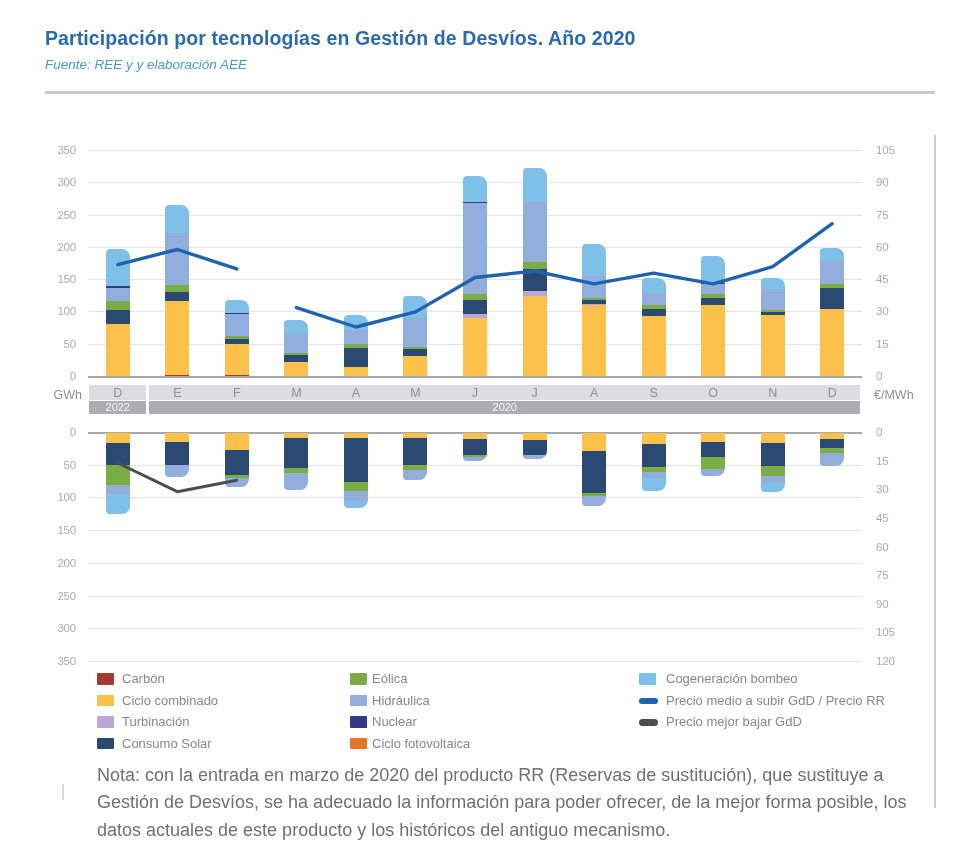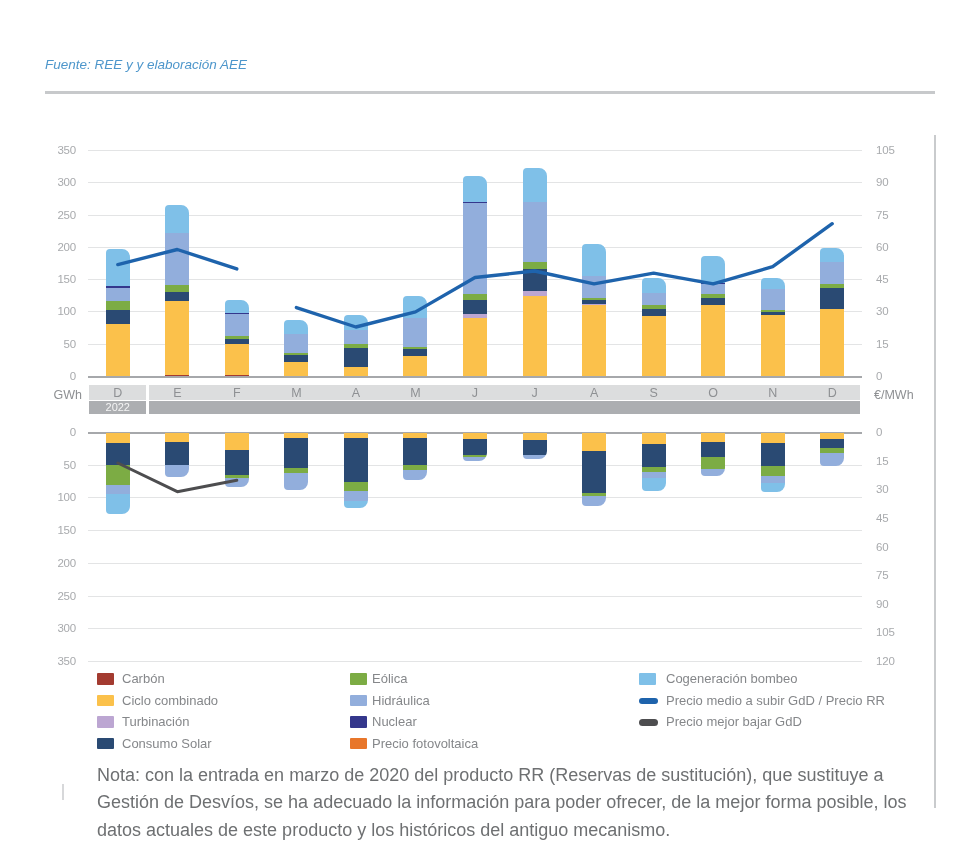--- a/index.html
+++ b/index.html
@@ -14,20 +14,21 @@
   #eur-label{left:874px;top:388px;width:60px;text-align:left;}
   #note{position:absolute;left:97px;top:762px;width:828px;font-size:18px;line-height:1.52;color:#6E7072;}
   #v-divider{position:absolute;left:934px;top:135px;width:1.5px;height:673px;background:#C9CBCD;}
   #left-artifact{position:absolute;left:62px;top:784px;width:2px;height:16px;background:#D7D8DA;}
   svg{position:absolute;left:0;top:0;pointer-events:none;}
 </style>
 </head>
 <body>
 
 <div id="page">
+  <div id="title">Participación por tecnologías en Gestión de Desvíos. Año 2020</div>
   <div id="source">Fuente: REE y y elaboración AEE</div>
   <div id="header-divider"></div>
 
   <div id="chart-layer" style="position:absolute;left:0;top:0;width:980px;height:844px;">
       <div style="position: absolute; left: 88px; top: 150px; width: 774px; height: 1px; background: rgb(227, 228, 229);"></div>
       <div class="tick" style="position: absolute; left: 38px; top: 144px; width: 38px; text-align: right;">350</div>
       <div style="position: absolute; left: 88px; top: 182.286px; width: 774px; height: 1px; background: rgb(227, 228, 229);"></div>
       <div class="tick" style="position: absolute; left: 38px; top: 176.286px; width: 38px; text-align: right;">300</div>
       <div style="position: absolute; left: 88px; top: 214.571px; width: 774px; height: 1px; background: rgb(227, 228, 229);"></div>
       <div class="tick" style="position: absolute; left: 38px; top: 208.571px; width: 38px; text-align: right;">250</div>
@@ -72,20 +73,21 @@
       <div class="tick" style="position: absolute; left: 876px; top: 540.5px; width: 40px;">60</div>
       <div class="tick" style="position: absolute; left: 876px; top: 569.125px; width: 40px;">75</div>
       <div class="tick" style="position: absolute; left: 876px; top: 597.75px; width: 40px;">90</div>
       <div class="tick" style="position: absolute; left: 876px; top: 626.375px; width: 40px;">105</div>
       <div class="tick" style="position: absolute; left: 876px; top: 655px; width: 40px;">120</div>
       <div style="position: absolute; left: 89px; top: 384.5px; width: 57.0385px; height: 15.5px; background: rgb(220, 221, 222);"></div>
       <div style="position: absolute; left: 89px; top: 400.5px; width: 57.0385px; height: 13px; background: rgb(172, 174, 177);"></div>
       <div style="position: absolute; left: 88px; top: 400.5px; width: 59.5385px; height: 13px; text-align: center; color: rgb(244, 244, 244); font-size: 11px; line-height: 13px;">2022</div>
       <div style="position: absolute; left: 148.538px; top: 384.5px; width: 711.962px; height: 15.5px; background: rgb(220, 221, 222);"></div>
       <div style="position: absolute; left: 148.538px; top: 400.5px; width: 711.962px; height: 13px; background: rgb(172, 174, 177);"></div>
+      <div style="position: absolute; left: 147.538px; top: 400.5px; width: 714.462px; height: 13px; text-align: center; color: rgb(244, 244, 244); font-size: 11px; line-height: 13px;">2020</div>
       <div style="position: absolute; left: 88px; top: 386px; width: 59.5385px; text-align: center; color: rgb(142, 144, 147); font-size: 12.5px;">D</div>
       <div style="position: absolute; left: 147.538px; top: 386px; width: 59.5385px; text-align: center; color: rgb(142, 144, 147); font-size: 12.5px;">E</div>
       <div style="position: absolute; left: 207.077px; top: 386px; width: 59.5385px; text-align: center; color: rgb(142, 144, 147); font-size: 12.5px;">F</div>
       <div style="position: absolute; left: 266.615px; top: 386px; width: 59.5385px; text-align: center; color: rgb(142, 144, 147); font-size: 12.5px;">M</div>
       <div style="position: absolute; left: 326.154px; top: 386px; width: 59.5385px; text-align: center; color: rgb(142, 144, 147); font-size: 12.5px;">A</div>
       <div style="position: absolute; left: 385.692px; top: 386px; width: 59.5385px; text-align: center; color: rgb(142, 144, 147); font-size: 12.5px;">M</div>
       <div style="position: absolute; left: 445.231px; top: 386px; width: 59.5385px; text-align: center; color: rgb(142, 144, 147); font-size: 12.5px;">J</div>
       <div style="position: absolute; left: 504.769px; top: 386px; width: 59.5385px; text-align: center; color: rgb(142, 144, 147); font-size: 12.5px;">J</div>
       <div style="position: absolute; left: 564.308px; top: 386px; width: 59.5385px; text-align: center; color: rgb(142, 144, 147); font-size: 12.5px;">A</div>
       <div style="position: absolute; left: 623.846px; top: 386px; width: 59.5385px; text-align: center; color: rgb(142, 144, 147); font-size: 12.5px;">S</div>
@@ -286,21 +288,21 @@
       <div style="position: absolute; left: 122px; top: 714px; color: rgb(133, 135, 138); font-size: 13px;">Turbinación</div>
       <div style="position: absolute; left: 97px; top: 737.5px; width: 17px; height: 11.5px; background: rgb(42, 74, 115); border-radius: 1px;"></div>
       <div style="position: absolute; left: 122px; top: 735.5px; color: rgb(133, 135, 138); font-size: 13px;">Consumo Solar</div>
       <div style="position: absolute; left: 350px; top: 673px; width: 17px; height: 11.5px; background: rgb(124, 172, 68); border-radius: 1px;"></div>
       <div style="position: absolute; left: 372px; top: 671px; color: rgb(133, 135, 138); font-size: 13px;">Eólica</div>
       <div style="position: absolute; left: 350px; top: 694.5px; width: 17px; height: 11.5px; background: rgb(146, 174, 220); border-radius: 1px;"></div>
       <div style="position: absolute; left: 372px; top: 692.5px; color: rgb(133, 135, 138); font-size: 13px;">Hidráulica</div>
       <div style="position: absolute; left: 350px; top: 716px; width: 17px; height: 11.5px; background: rgb(52, 55, 140); border-radius: 1px;"></div>
       <div style="position: absolute; left: 372px; top: 714px; color: rgb(133, 135, 138); font-size: 13px;">Nuclear</div>
       <div style="position: absolute; left: 350px; top: 737.5px; width: 17px; height: 11.5px; background: rgb(232, 118, 42); border-radius: 1px;"></div>
-      <div style="position: absolute; left: 372px; top: 735.5px; color: rgb(133, 135, 138); font-size: 13px;">Precio fotovoltaica</div>
+      <div style="position: absolute; left: 372px; top: 735.5px; color: rgb(133, 135, 138); font-size: 13px;">Ciclo fotovoltaica</div>
       <div style="position: absolute; left: 639px; top: 673px; width: 17px; height: 11.5px; background: rgb(127, 192, 232); border-radius: 1px;"></div>
       <div style="position: absolute; left: 666px; top: 671px; color: rgb(133, 135, 138); font-size: 13px;">Cogeneración bombeo</div>
       <div style="position: absolute; left: 639px; top: 697.5px; width: 19px; height: 6.5px; background: rgb(30, 99, 172); border-radius: 3.5px;"></div>
       <div style="position: absolute; left: 666px; top: 692.5px; color: rgb(133, 135, 138); font-size: 13px;">Precio medio a subir GdD / Precio RR</div>
       <div style="position: absolute; left: 639px; top: 719px; width: 19px; height: 6.5px; background: rgb(77, 77, 79); border-radius: 3.5px;"></div>
       <div style="position: absolute; left: 666px; top: 714px; color: rgb(133, 135, 138); font-size: 13px;">Precio mejor bajar GdD</div>
     </div>
 
   <div id="gwh-label" class="unit-label">GWh</div>
   <div id="eur-label" class="unit-label">€/MWh</div>

